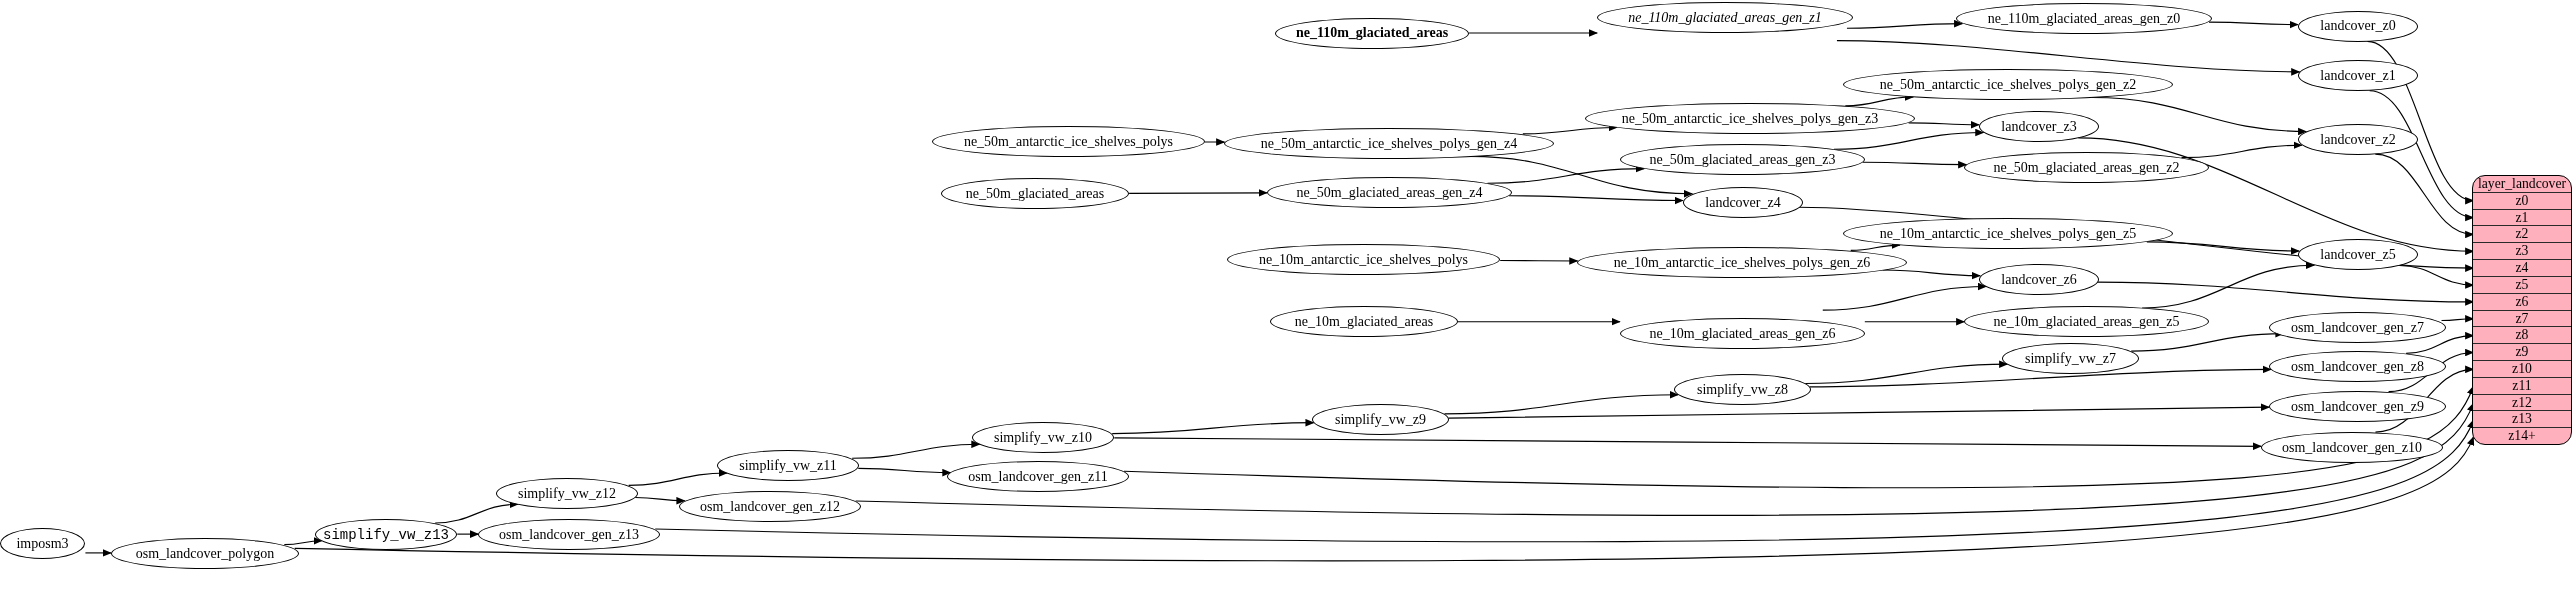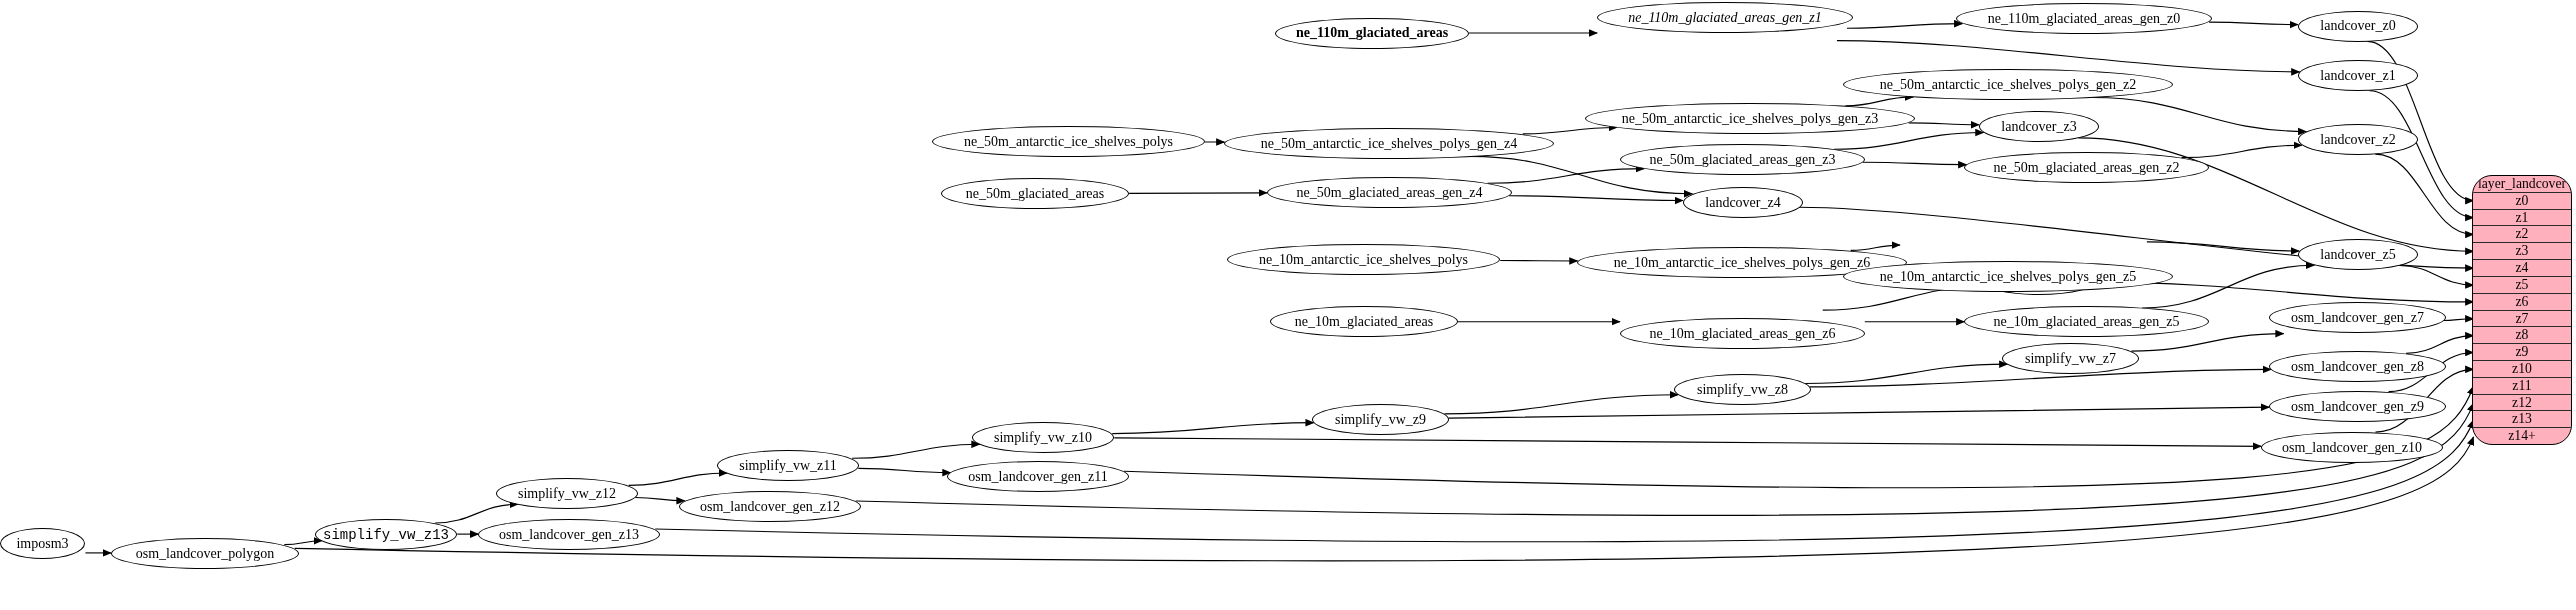--- a/index.html
+++ b/index.html
@@ -6,21 +6,21 @@
   #canvas{position:relative;width:2576px;height:611px;background:#ffffff;
           font-family:"Liberation Serif",serif;color:#000;overflow:hidden}
   #edges{position:absolute;left:0;top:0}
   .edge{fill:none;stroke:var(--stroke,#000);stroke-width:2px}
   .node{position:absolute;height:31px;background:var(--node-fill,#fff);
         border:1.1px solid var(--stroke,#000);border-radius:50%;
         display:flex;align-items:center;justify-content:center;
         font-size:14px;white-space:nowrap;box-sizing:border-box;z-index:2}
   .gvtable{position:absolute;left:2472px;top:175px;width:100px;height:270px;
         background:var(--table-fill,#ffb0bd);border:1.7px solid var(--stroke,#000);
-        border-radius:20px;display:flex;flex-direction:column;
+        border-radius:13px;display:flex;flex-direction:column;
         box-sizing:border-box;overflow:hidden;z-index:2}
   .gvrow{flex:1;display:flex;align-items:center;justify-content:center;
         font-size:13.7px;border-top:1.1px solid #2a2a2a;line-height:1}
   .gvheader{border-top:none}
 </style>
 </head>
 <body>
 
 <div id="canvas" style="--table-fill: #ffb0bd; --node-fill: #ffffff; --stroke: #000000;">
 
@@ -94,29 +94,29 @@
   <div class="node" style="left: 679px; top: 491px; width: 182px;">osm_landcover_gen_z12</div>
   <div class="node" style="left: 717px; top: 450px; width: 142px;">simplify_vw_z11</div>
   <div class="node" style="left: 947px; top: 461px; width: 182px;">osm_landcover_gen_z11</div>
   <div class="node" style="left: 972px; top: 422px; width: 142px;">simplify_vw_z10</div>
   <div class="node" style="left: 2261px; top: 432px; width: 182px;">osm_landcover_gen_z10</div>
   <div class="node" style="left: 1312px; top: 404px; width: 137px;">simplify_vw_z9</div>
   <div class="node" style="left: 2269px; top: 391px; width: 177px;">osm_landcover_gen_z9</div>
   <div class="node" style="left: 1674px; top: 374px; width: 137px;">simplify_vw_z8</div>
   <div class="node" style="left: 2269px; top: 351px; width: 177px;">osm_landcover_gen_z8</div>
   <div class="node" style="left: 2002px; top: 343px; width: 137px;">simplify_vw_z7</div>
-  <div class="node" style="left: 2269px; top: 302px; width: 177px; font-family: Liberation Serif, serif;">osm_landcover_gen_z7</div>
+  <div class="node" style="left: 2269px; top: 312px; width: 177px; font-family: Liberation Serif, serif;">osm_landcover_gen_z7</div>
 
   <div class="node" style="left: 1270px; top: 306px; width: 188px;">ne_10m_glaciated_areas</div>
   <div class="node" style="left: 1620px; top: 306px; width: 245px; margin-top: 12px;">ne_10m_glaciated_areas_gen_z6</div>
   <div class="node" style="left: 1964px; top: 306px; width: 245px;">ne_10m_glaciated_areas_gen_z5</div>
   <div class="node" style="left: 1979px; top: 264px; width: 120px;">landcover_z6</div>
   <div class="node" style="left: 1227px; top: 244px; width: 273px;">ne_10m_antarctic_ice_shelves_polys</div>
   <div class="node" style="left: 1577px; top: 247px; width: 330px;">ne_10m_antarctic_ice_shelves_polys_gen_z6</div>
-  <div class="node" style="left: 1843px; top: 218px; width: 330px; margin-top: 43px;">ne_10m_antarctic_ice_shelves_polys_gen_z5</div>
+  <div class="node" style="left: 1843px; top: 218px; width: 330px;">ne_10m_antarctic_ice_shelves_polys_gen_z5</div>
   <div class="node" style="left: 2298px; top: 239px; width: 120px;">landcover_z5</div>
 
   <div class="node" style="left: 941px; top: 178px; width: 188px;">ne_50m_glaciated_areas</div>
   <div class="node" style="left: 1267px; top: 177px; width: 245px;">ne_50m_glaciated_areas_gen_z4</div>
   <div class="node" style="left: 1683px; top: 187px; width: 120px;">landcover_z4</div>
   <div class="node" style="left: 1620px; top: 144px; width: 245px;">ne_50m_glaciated_areas_gen_z3</div>
   <div class="node" style="left: 1964px; top: 152px; width: 245px;">ne_50m_glaciated_areas_gen_z2</div>
   <div class="node" style="left: 932px; top: 126px; width: 273px;">ne_50m_antarctic_ice_shelves_polys</div>
   <div class="node" style="left: 1224px; top: 128px; width: 330px;">ne_50m_antarctic_ice_shelves_polys_gen_z4</div>
   <div class="node" style="left: 1585px; top: 103px; width: 330px;">ne_50m_antarctic_ice_shelves_polys_gen_z3</div>

